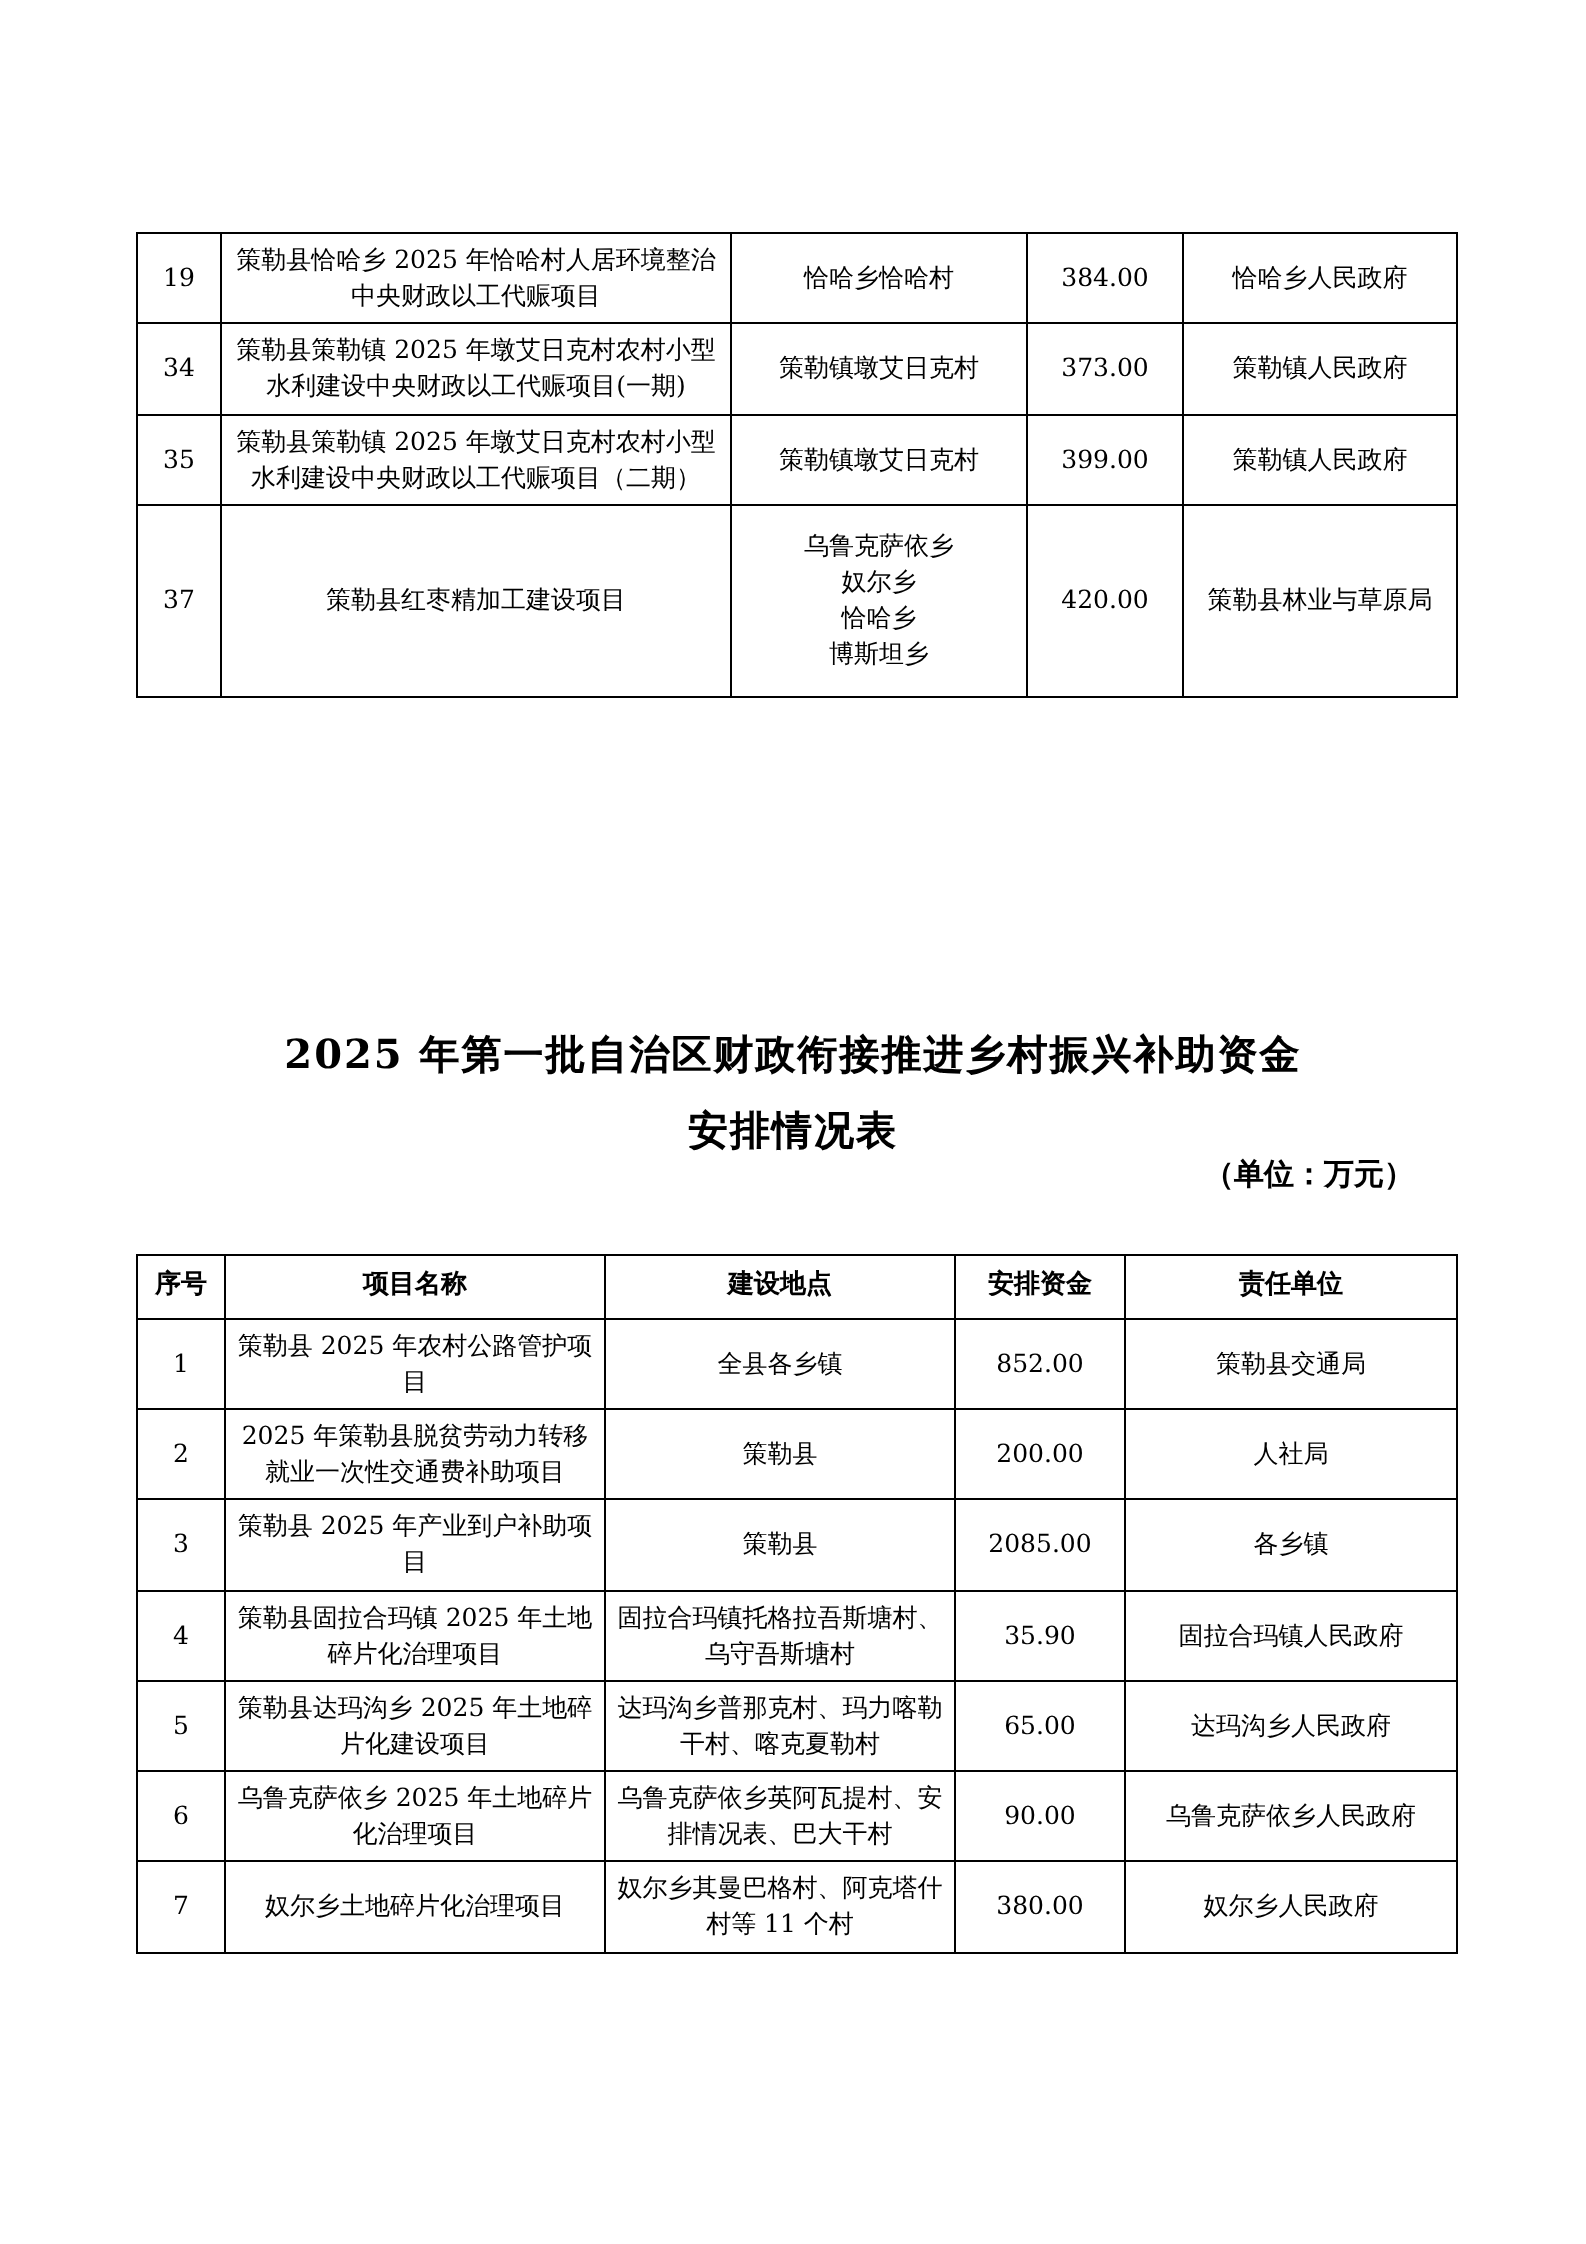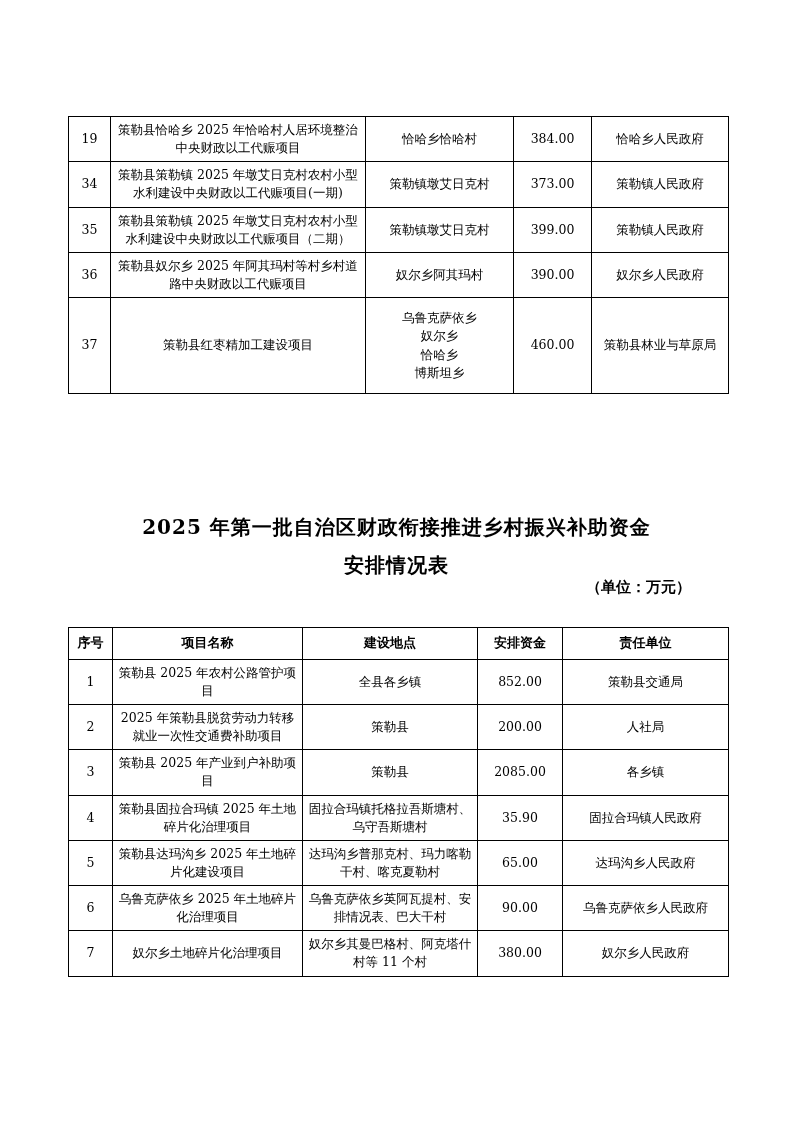--- a/index.html
+++ b/index.html
@@ -79,21 +79,21 @@
   .title-line {
     font-size: 20px;
     font-weight: bold;
     letter-spacing: 1px;
     line-height: 1.9;
     font-family: "DejaVu Serif", "Liberation Serif", serif;
   }
   .unit-note {
     position: absolute;
     top: 578px;
-    right: 102px;
+    right: 86px;
     font-size: 15px;
     font-weight: bold;
     font-family: Liberation Sans, sans-serif;
   }
   .multiline {
     white-space: pre-line;
   }
 </style>
 </head>
 <body>
@@ -124,35 +124,28 @@
           <td class="cell-num">373.00</td>
           <td>策勒镇人民政府</td>
         </tr>
         <tr>
           <td class="cell-num">35</td>
           <td class="cell-name">策勒县策勒镇 2025 年墩艾日克村农村小型水利建设中央财政以工代赈项目（二期）</td>
           <td>策勒镇墩艾日克村</td>
           <td class="cell-num">399.00</td>
           <td>策勒镇人民政府</td>
         </tr>
-        <tr>
-          <td class="cell-num">36</td>
-          <td class="cell-name">策勒县奴尔乡 2025 年阿其玛村等村乡村道路中央财政以工代赈项目</td>
-          <td>奴尔乡阿其玛村</td>
-          <td class="cell-num">390.00</td>
-          <td>奴尔乡人民政府</td>
-        </tr>
         <tr style="height:96px;">
           <td class="cell-num">37</td>
           <td class="cell-name">策勒县红枣精加工建设项目</td>
           <td class="multiline">乌鲁克萨依乡
 奴尔乡
 恰哈乡
 博斯坦乡</td>
-          <td class="cell-num">460.00</td>
+          <td class="cell-num">420.00</td>
           <td>策勒县林业与草原局</td>
         </tr>
       </tbody>
     </table>
   </div>
 
   <div class="title-block">
     <div class="title-line">2025 年第一批自治区财政衔接推进乡村振兴补助资金</div>
     <div class="title-line">安排情况表</div>
   </div>

